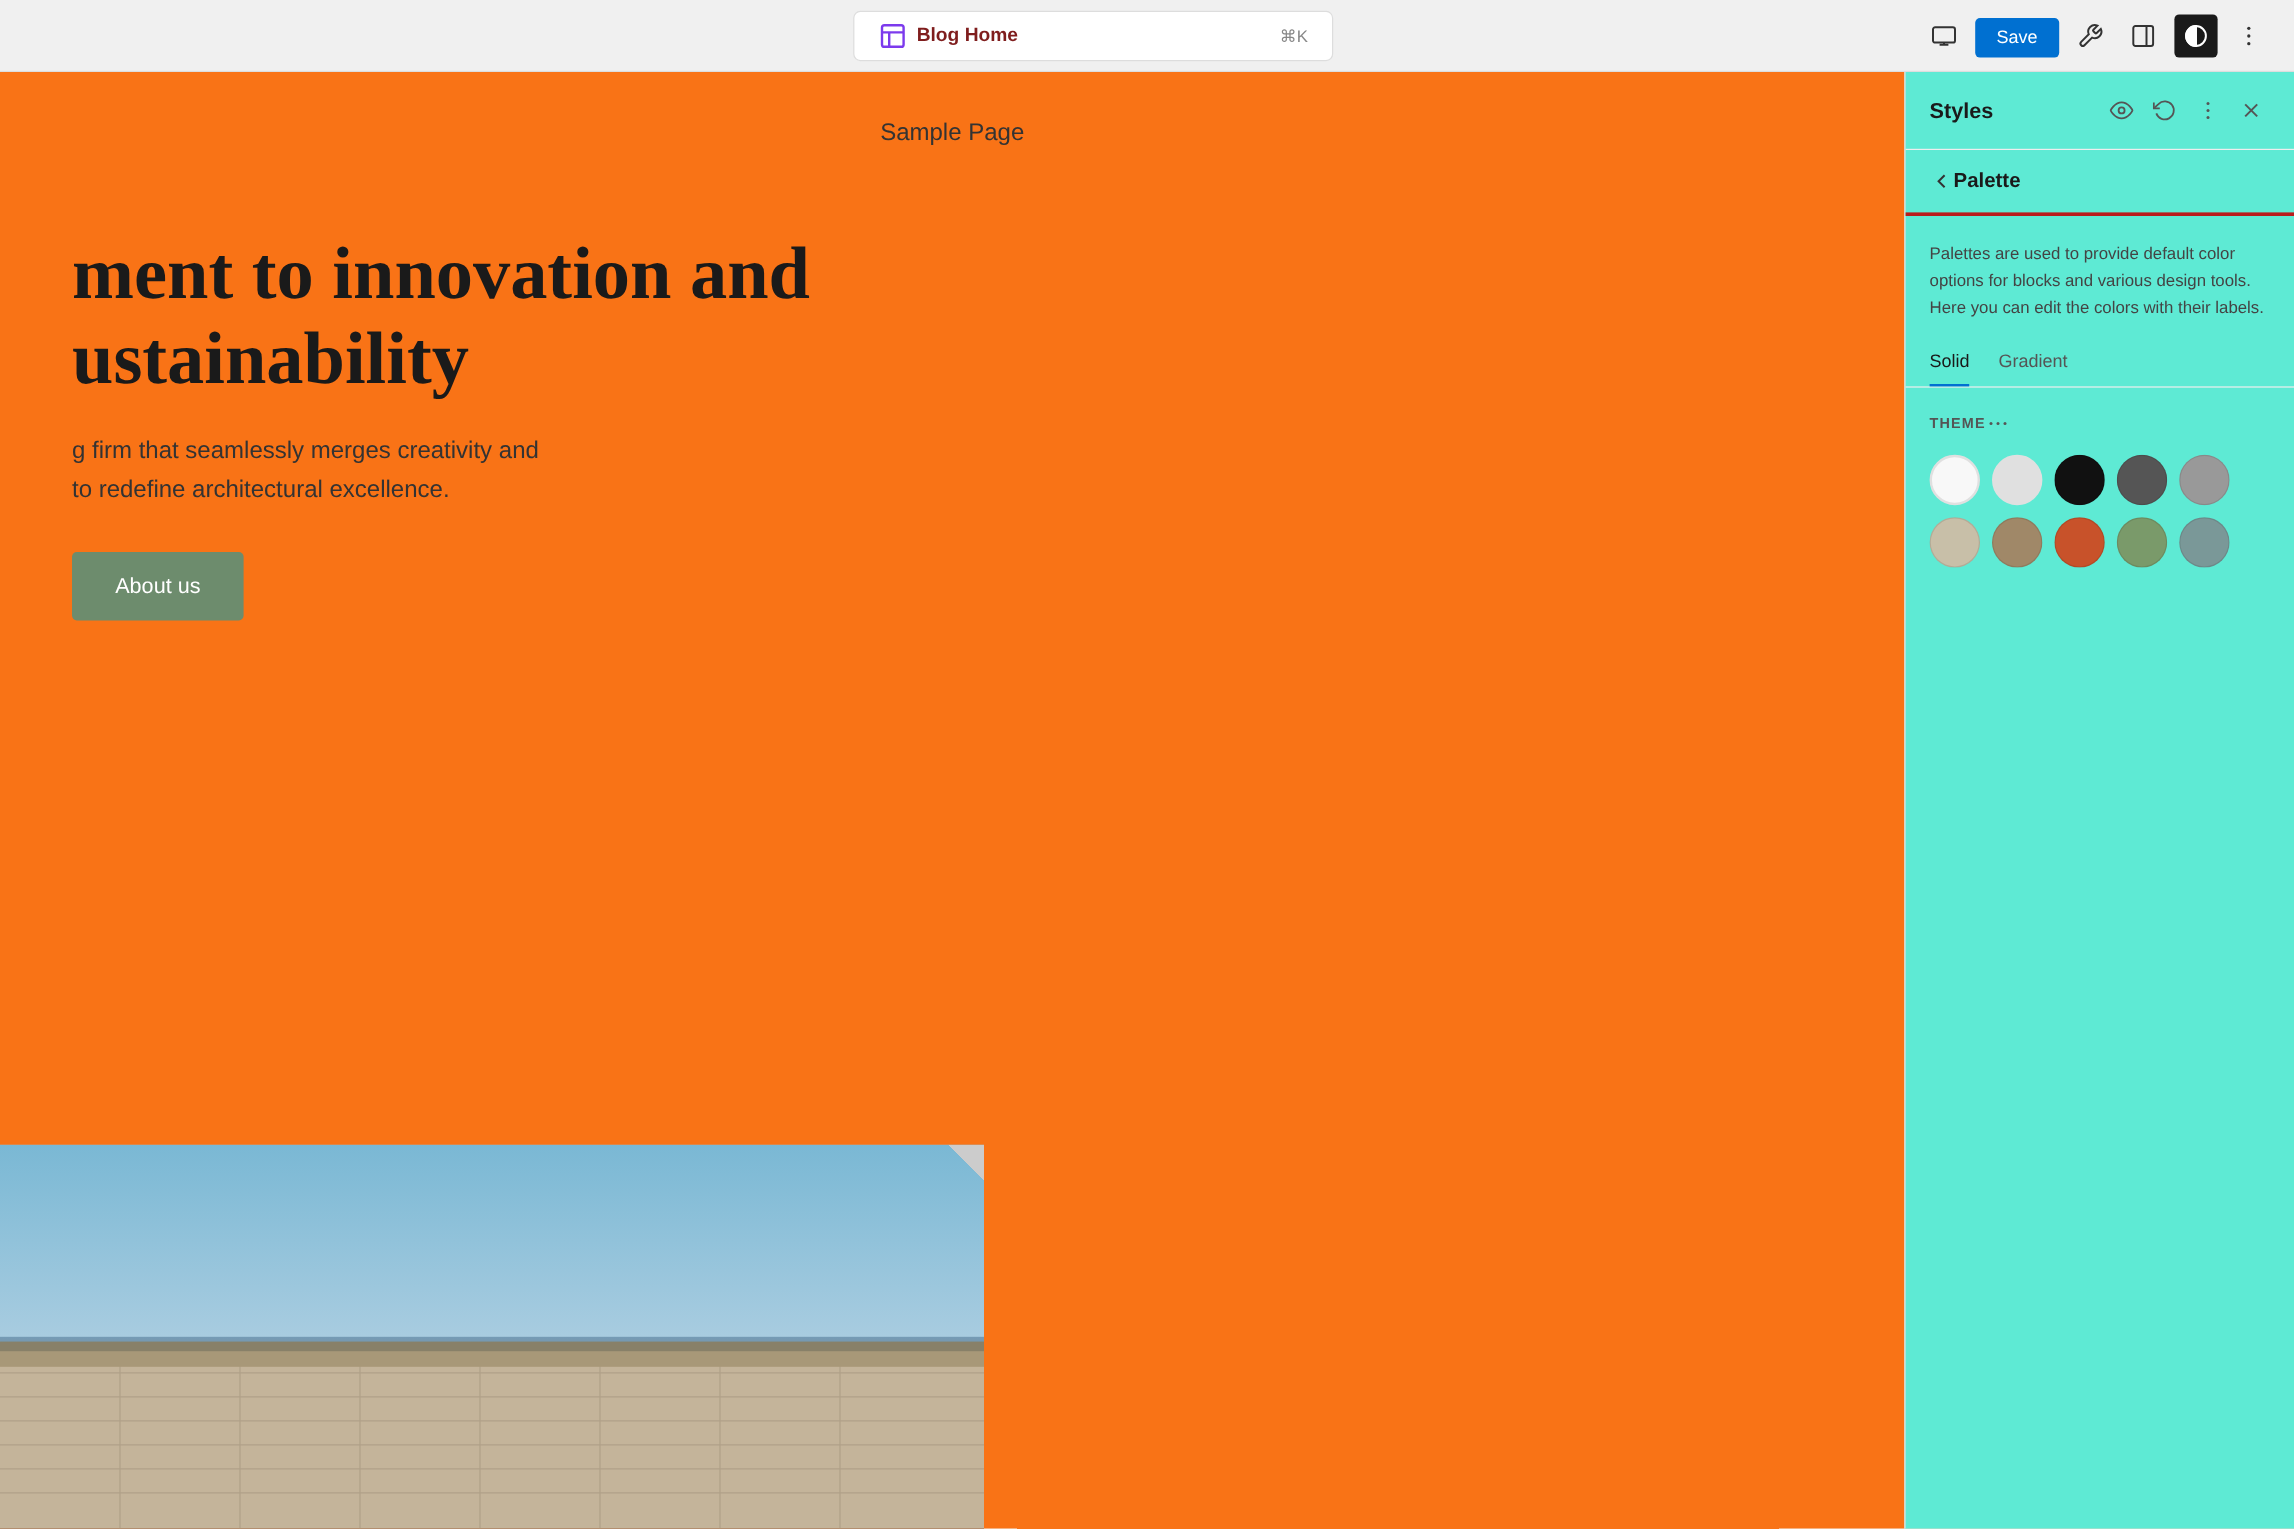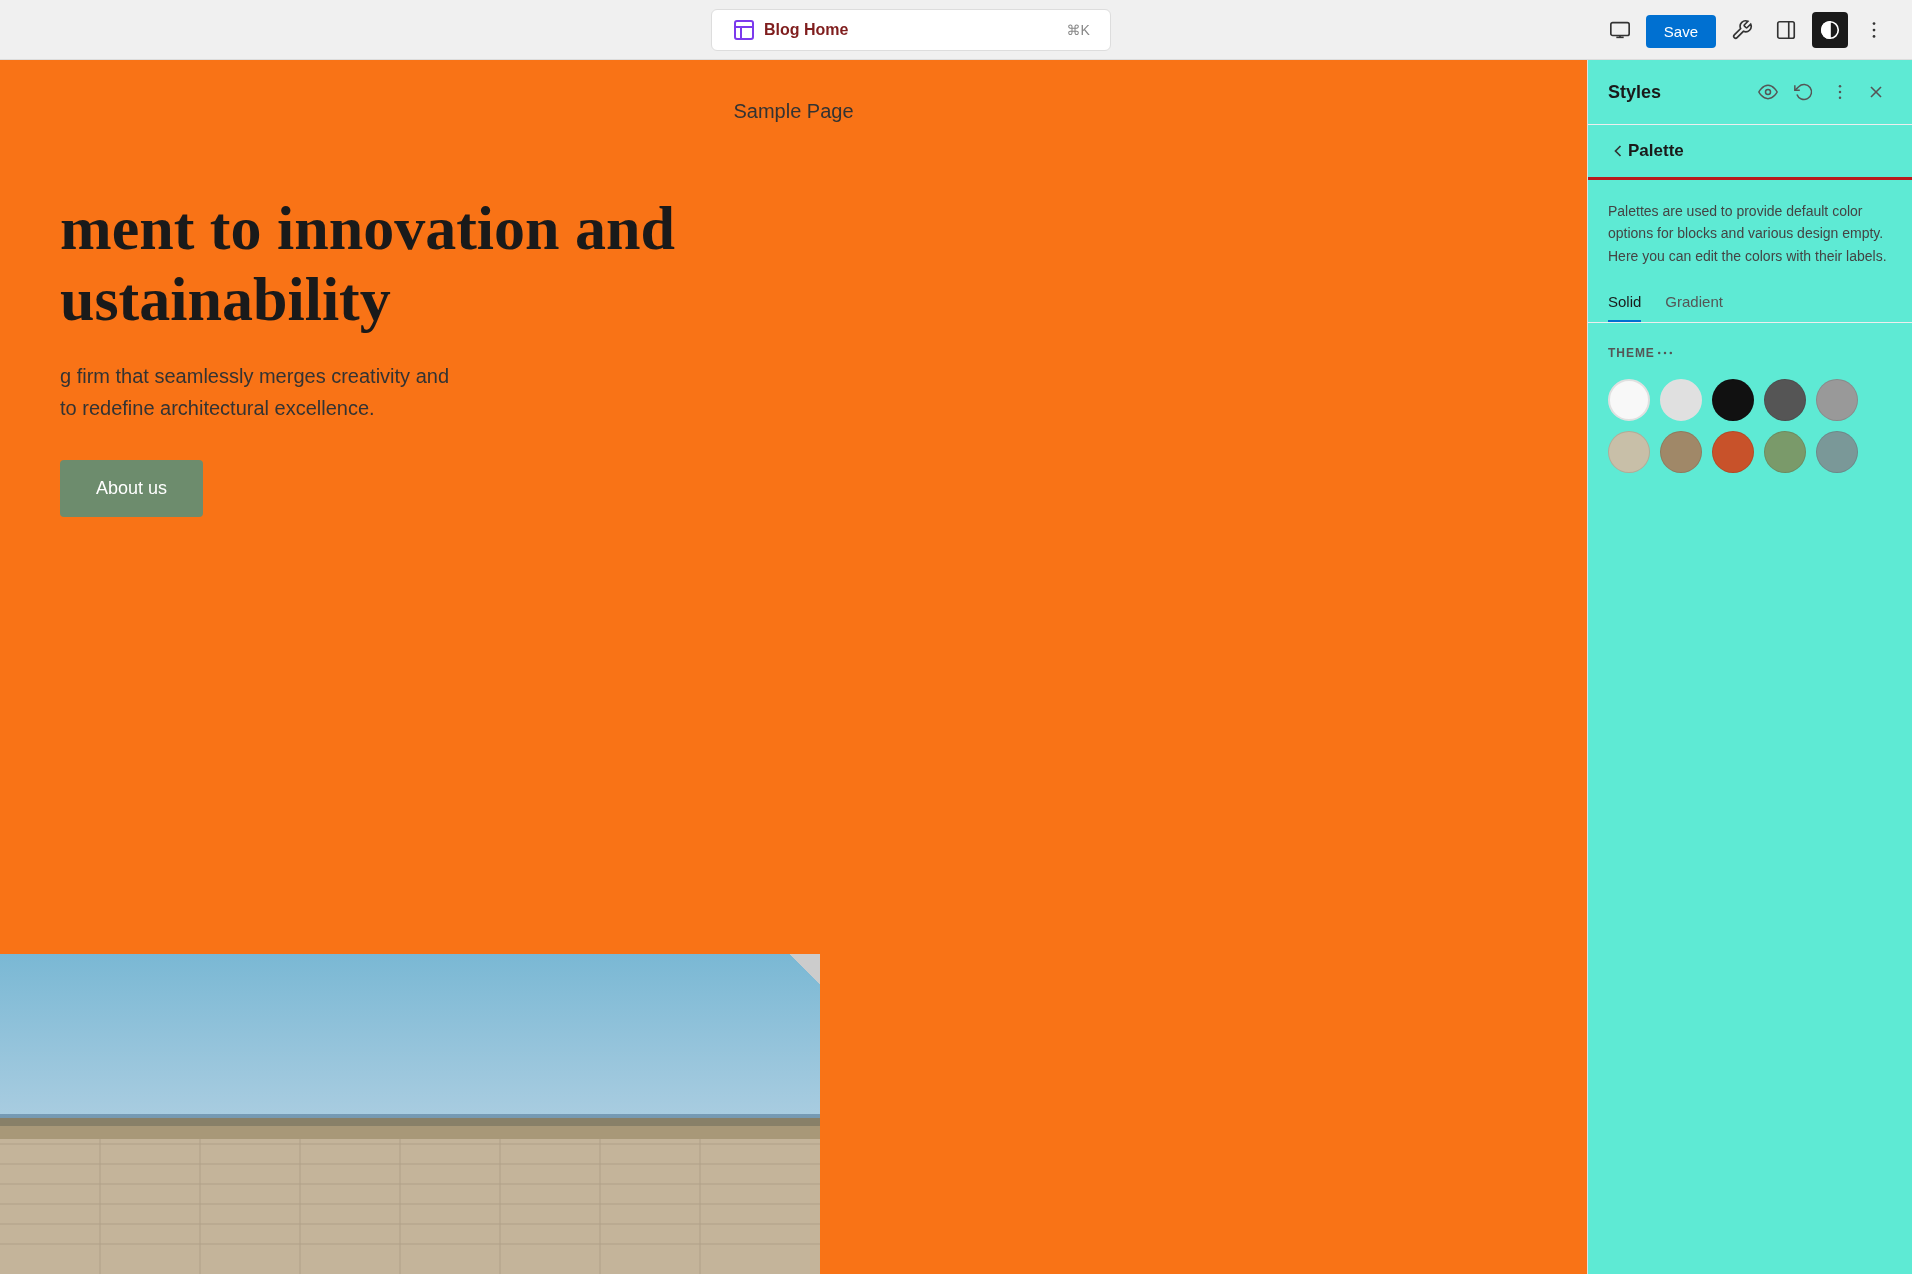--- a/index.html
+++ b/index.html
@@ -427,21 +427,21 @@
 
     <div class="palette-header">
       <button class="back-btn">
         <svg width="20" height="20" viewBox="0 0 24 24" fill="none" stroke="currentColor" stroke-width="2">
           <polyline points="15 18 9 12 15 6"></polyline>
         </svg>
       </button>
       <span class="palette-title">Palette</span>
     </div>
 
-    <div class="palette-description">Palettes are used to provide default color options for blocks and various design empty. Here you can edit the colors with their labels.</div>
+    <div class="palette-description">Palettes are used to provide default color options for blocks and various design tools. Here you can edit the colors with their labels.</div>
 
     <div class="palette-tabs">
       <button class="palette-tab active">Solid</button>
       <button class="palette-tab">Gradient</button>
     </div>
 
     <div class="theme-section">
       <div class="section-header">
         <span class="section-label">THEME</span>
         <button class="section-menu-btn">

